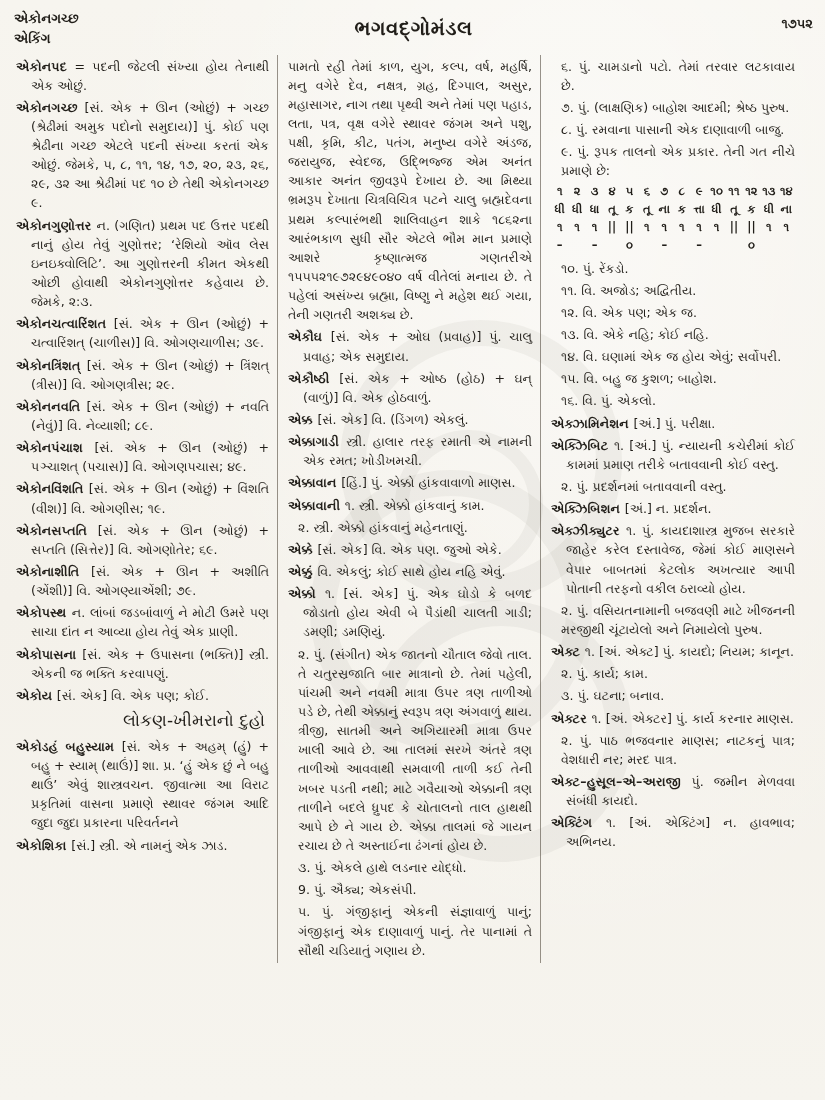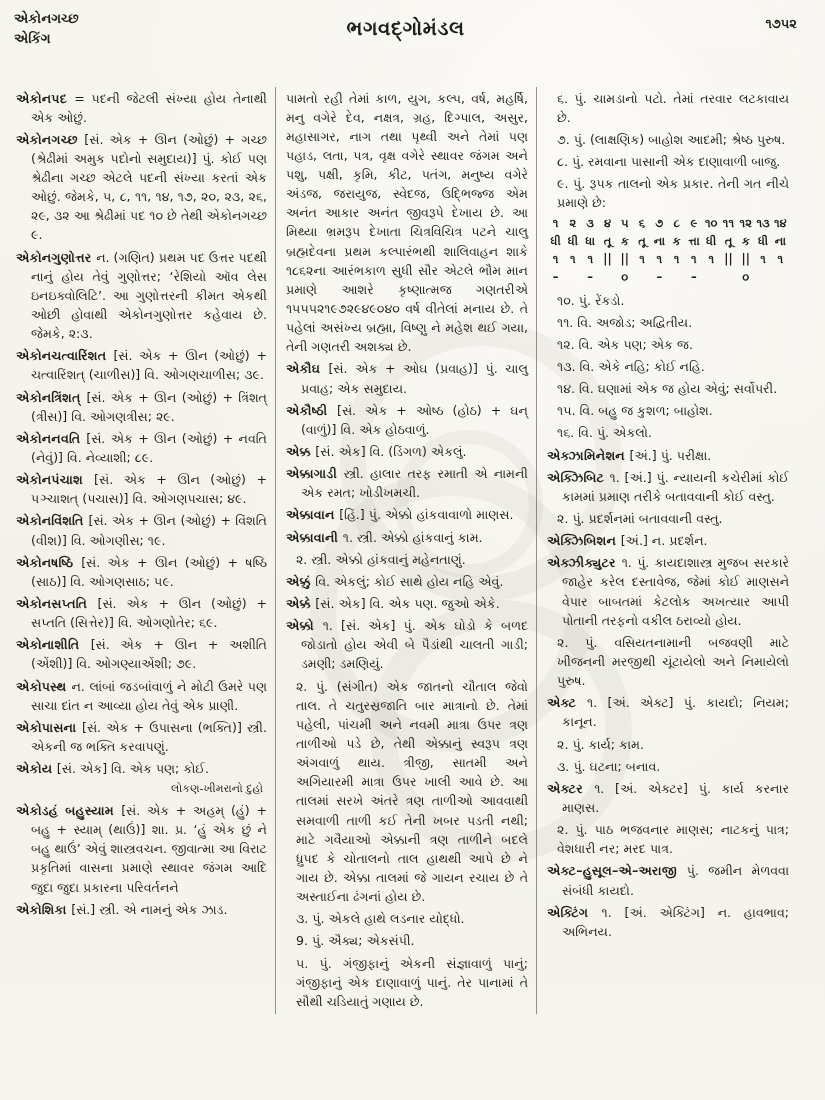--- a/index.html
+++ b/index.html
@@ -4,48 +4,48 @@
 <style>
   html,body{margin:0;padding:0;}
   body{
     width:825px;height:1100px;overflow:hidden;
     background:#f7f5f0;
     font-family:"DejaVu Sans","Liberation Sans",sans-serif;
     color:#211e19;
   }
   .page{
     position:relative;width:825px;height:1100px;box-sizing:border-box;
-    padding:8px 28px 10px 14px;
+    padding:8px 12px 10px 14px;
     background:
       radial-gradient(ellipse at 70% 20%, rgba(255,255,255,.5), rgba(0,0,0,0) 60%),
       linear-gradient(180deg,#f7f5ef 0%,#f4f1ea 55%,#f6f4ee 100%);
     overflow:hidden;
   }
   
   .wm{position:absolute;border-radius:50%;border:26px solid rgba(120,110,95,.07);pointer-events:none;}
   .wm.w1{width:230px;height:230px;left:340px;top:320px;}
   .wm.w2{width:230px;height:230px;left:310px;top:470px;}
   .wm.w3{width:210px;height:210px;left:370px;top:600px;}
   .wm.w4{width:120px;height:120px;left:395px;top:430px;border-width:14px;}
 
   .hdr{display:flex;align-items:flex-start;justify-content:space-between;margin-bottom:6px;position:relative;z-index:2;}
   .hdr .left{width:200px;font-weight:bold;font-size:13.5px;line-height:1.5;}
   .hdr .title{flex:1;text-align:center;font-weight:bold;font-size:20px;padding-top:8px;letter-spacing:.5px;}
   .hdr .pageno{width:200px;text-align:right;font-weight:bold;font-size:13px;padding-top:8px;}
 
   .cols{display:flex;position:relative;z-index:2;}
   .col{width:263px;box-sizing:border-box;padding:2px 8px 0 2px;
-       font-size:12.6px;line-height:1.52;text-align:justify;margin-top:32px;}
+       font-size:12.6px;line-height:1.52;text-align:justify;}
   .col + .col{border-left:1px solid rgba(70,60,48,.55);padding-left:10px;}
   .col p{margin:0 0 3px 0;}
   p.entry{padding-left:15px;text-indent:-15px;}
   p.sub{padding-left:10px;text-indent:0;}
   p.cont{text-indent:0;}
   p.verse{padding-left:26px;text-indent:0;font-size:12px;}
-  p.attr{text-align:right;font-size:11px;padding-right:4px;}
+  p.attr{text-align:right;font-size:17px;padding-right:4px;}
   b.head{font-weight:bold;letter-spacing:.2px;}
   .notation{display:grid;grid-template-columns:repeat(14,1fr);
             font-weight:bold;font-size:11.5px;line-height:1.55;text-align:center;
             margin:2px 0 4px 0;}
   .notation span{white-space:nowrap;}
 </style>
 </head>
 <body>
 
 <div class="page">
@@ -66,41 +66,40 @@
   <div class="cols">
     <div class="col">
         <p class="entry"><b class="head">એકોનપદ </b>= પદની જેટલી સંખ્યા હોય તેનાથી એક ઓછું.</p>
         <p class="entry"><b class="head">એકોનગચ્છ </b>[સં. એક + ઊન (ઓછું) + ગચ્છ (શ્રેઢીમાં અમુક પદોનો સમુદાય)] પું. કોઈ પણ શ્રેઢીના ગચ્છ એટલે પદની સંખ્યા કરતાં એક ઓછું. જેમકે, ૫, ૮, ૧૧, ૧૪, ૧૭, ૨૦, ૨૩, ૨૬, ૨૯, ૩૨ આ શ્રેઢીમાં પદ ૧૦ છે તેથી એકોનગચ્છ ૯.</p>
         <p class="entry"><b class="head">એકોનગુણોત્તર </b>ન. (ગણિત) પ્રથમ પદ ઉત્તર પદથી નાનું હોય તેવું ગુણોત્તર; ‘રેશિયો ઑવ લેસ ઇનઇક્વોલિટિ’. આ ગુણોત્તરની કીમત એકથી ઓછી હોવાથી એકોનગુણોત્તર કહેવાય છે. જેમકે, ૨:૩.</p>
         <p class="entry"><b class="head">એકોનચત્વારિંશત </b>[સં. એક + ઊન (ઓછું) + ચત્વારિંશત્ (ચાળીસ)] વિ. ઓગણચાળીસ; ૩૯.</p>
         <p class="entry"><b class="head">એકોનત્રિંશત્ </b>[સં. એક + ઊન (ઓછું) + ત્રિંશત્ (ત્રીસ)] વિ. ઓગણત્રીસ; ૨૯.</p>
         <p class="entry"><b class="head">એકોનનવતિ </b>[સં. એક + ઊન (ઓછું) + નવતિ (નેવું)] વિ. નેવ્યાશી; ૮૯.</p>
         <p class="entry"><b class="head">એકોનપંચાશ </b>[સં. એક + ઊન (ઓછું) + પઞ્ચાશત્ (પચાસ)] વિ. ઓગણપચાસ; ૪૯.</p>
         <p class="entry"><b class="head">એકોનવિંશતિ </b>[સં. એક + ઊન (ઓછું) + વિંશતિ (વીશ)] વિ. ઓગણીસ; ૧૯.</p>
-        <p class="entry"><b class="head">એકોનષષ્ઠિ </b>[સં. એક + ઊન (ઓછું) + ષષ્ઠિ (સાઠ)] વિ. ઓગણસાઠ; ૫૯.</p>
         <p class="entry"><b class="head">એકોનસપ્તતિ </b>[સં. એક + ઊન (ઓછું) + સપ્તતિ (સિત્તેર)] વિ. ઓગણોતેર; ૬૯.</p>
         <p class="entry"><b class="head">એકોનાશીતિ </b>[સં. એક + ઊન + અશીતિ (એંશી)] વિ. ઓગણ્યાએંશી; ૭૯.</p>
         <p class="entry"><b class="head">એકોપસ્થ </b>ન. લાંબાં જડબાંવાળું ને મોટી ઉમરે પણ સાચા દાંત ન આવ્યા હોય તેવું એક પ્રાણી.</p>
         <p class="entry"><b class="head">એકોપાસના </b>[સં. એક + ઉપાસના (ભક્તિ)] સ્ત્રી. એકની જ ભક્તિ કરવાપણું.</p>
         <p class="entry"><b class="head">એકોય </b>[સં. એક] વિ. એક પણ; કોઈ.</p>
         <p class="attr">લોકણ-ખીમરાનો દુહો</p>
         <p class="entry"><b class="head">એકોડહં બહુસ્યામ </b>[સં. એક + અહમ્ (હું) + બહુ + સ્યામ્ (થાઉં)] શા. પ્ર. ‘હું એક છું ને બહુ થાઉં’ એવું શાસ્ત્રવચન. જીવાત્મા આ વિરાટ પ્રકૃતિમાં વાસના પ્રમાણે સ્થાવર જંગમ આદિ જુદા જુદા પ્રકારના પરિવર્તનને</p>
         <p class="entry"><b class="head">એકોશિકા </b>[સં.] સ્ત્રી. એ નામનું એક ઝાડ.</p>
       </div>
     <div class="col">
         <p class="cont">પામતો રહી તેમાં કાળ, યુગ, કલ્પ, વર્ષ, મહર્ષિ, મનુ વગેરે દેવ, નક્ષત્ર, ગ્રહ, દિગ્પાલ, અસુર, મહાસાગર, નાગ તથા પૃથ્વી અને તેમાં પણ પહાડ, લતા, પત્ર, વૃક્ષ વગેરે સ્થાવર જંગમ અને પશુ, પક્ષી, કૃમિ, કીટ, પતંગ, મનુષ્ય વગેરે અંડજ, જરાયુજ, સ્વેદજ, ઉદ્ભિજ્જ એમ અનંત આકાર અનંત જીવરૂપે દેખાય છે. આ મિથ્યા ભ્રમરૂપ દેખાતા ચિત્રવિચિત્ર પટને ચાલુ બ્રહ્મદેવના પ્રથમ કલ્પારંભથી શાલિવાહન શાકે ૧૮૬૨ના આરંભકાળ સુધી સૌર એટલે ભૌમ માન પ્રમાણે આશરે કૃષ્ણાત્મજ ગણતરીએ ૧૫૫૫૨૧૯૭૨૯૪૯૦૪૦ વર્ષ વીતેલાં મનાય છે. તે પહેલાં અસંખ્ય બ્રહ્મા, વિષ્ણુ ને મહેશ થઈ ગયા, તેની ગણતરી અશક્ય છે.</p>
         <p class="entry"><b class="head">એકૌઘ </b>[સં. એક + ઓઘ (પ્રવાહ)] પું. ચાલુ પ્રવાહ; એક સમુદાય.</p>
         <p class="entry"><b class="head">એકૌષ્ઠી </b>[સં. એક + ઓષ્ઠ (હોઠ) + ઘન્ (વાળું)] વિ. એક હોઠવાળું.</p>
         <p class="entry"><b class="head">એક્ક </b>[સં. એક] વિ. (ડિંગળ) એકલું.</p>
         <p class="entry"><b class="head">એક્કાગાડી </b>સ્ત્રી. હાલાર તરફ રમાતી એ નામની એક રમત; ખોડીખમચી.</p>
         <p class="entry"><b class="head">એક્કાવાન </b>[હિં.] પું. એક્કો હાંકવાવાળો માણસ.</p>
         <p class="entry"><b class="head">એક્કાવાની </b>૧. સ્ત્રી. એક્કો હાંકવાનું કામ.</p>
         <p class="sub">૨. સ્ત્રી. એક્કો હાંકવાનું મહેનતાણું.</p>
+        <p class="entry"><b class="head">એક્કે </b>[સં. એક] વિ. એક પણ. જુઓ એકે.</p>
         <p class="entry"><b class="head">એક્કું </b>વિ. એકલું; કોઈ સાથે હોય નહિ એવું.</p>
-        <p class="entry"><b class="head">એક્કે </b>[સં. એક] વિ. એક પણ. જુઓ એકે.</p>
         <p class="entry"><b class="head">એક્કો </b>૧. [સં. એક] પું. એક ઘોડો કે બળદ જોડાતો હોય એવી બે પૈડાંથી ચાલતી ગાડી; ડમણી; ડમણિયું.</p>
         <p class="sub">૨. પું. (સંગીત) એક જાતનો ચૌતાલ જેવો તાલ. તે ચતુરસ્રજાતિ બાર માત્રાનો છે. તેમાં પહેલી, પાંચમી અને નવમી માત્રા ઉપર ત્રણ તાળીઓ પડે છે, તેથી એક્કાનું સ્વરૂપ ત્રણ અંગવાળું થાય. ત્રીજી, સાતમી અને અગિયારમી માત્રા ઉપર ખાલી આવે છે. આ તાલમાં સરખે અંતરે ત્રણ તાળીઓ આવવાથી સમવાળી તાળી કઈ તેની ખબર પડતી નથી; માટે ગવૈયાઓ એક્કાની ત્રણ તાળીને બદલે ધ્રુપદ કે ચોતાલનો તાલ હાથથી આપે છે ને ગાય છે. એક્કા તાલમાં જે ગાયન રચાય છે તે અસ્તાઈના ઢંગનાં હોય છે.</p>
         <p class="sub">૩. પું. એકલે હાથે લડનાર યોદ્ધો.</p>
         <p class="sub">9. પું. ઐક્ય; એકસંપી.</p>
         <p class="sub">૫. પું. ગંજીફાનું એકની સંજ્ઞાવાળું પાનું; ગંજીફાનું એક દાણાવાળું પાનું. તેર પાનામાં તે સૌથી ચડિયાતું ગણાય છે.</p>
       </div>
     <div class="col">
         <p class="sub">૬. પું. ચામડાનો પટો. તેમાં તરવાર લટકાવાય છે.</p>
         <p class="sub">૭. પું. (લાક્ષણિક) બાહોશ આદમી; શ્રેષ્ઠ પુરુષ.</p>
         <p class="sub">૮. પું. રમવાના પાસાની એક દાણાવાળી બાજુ.</p>

